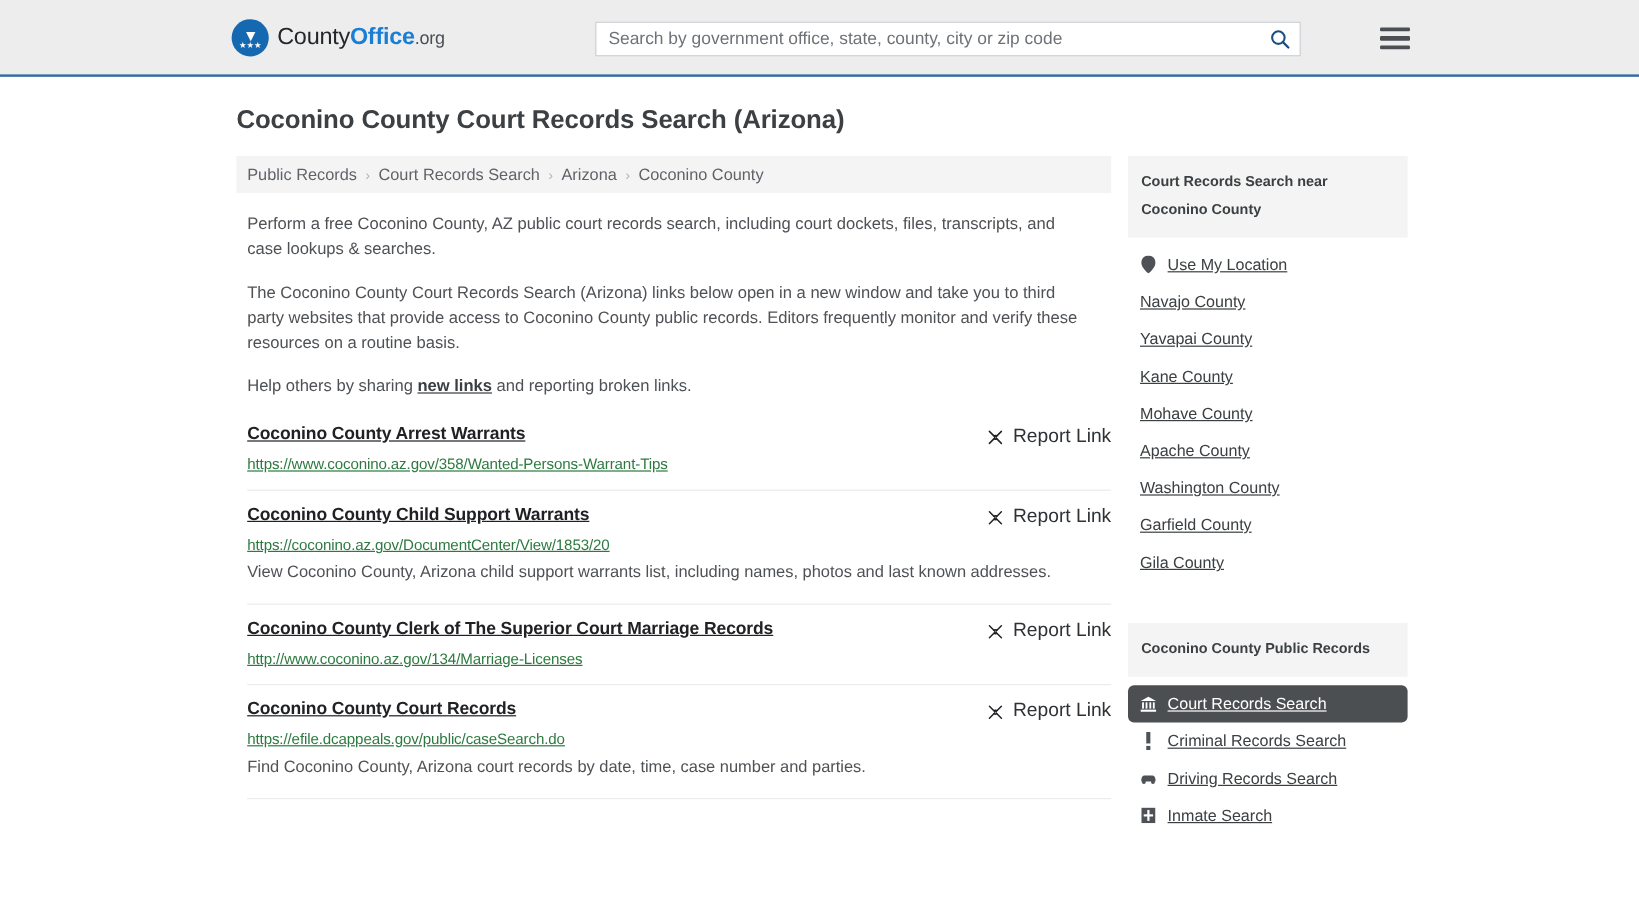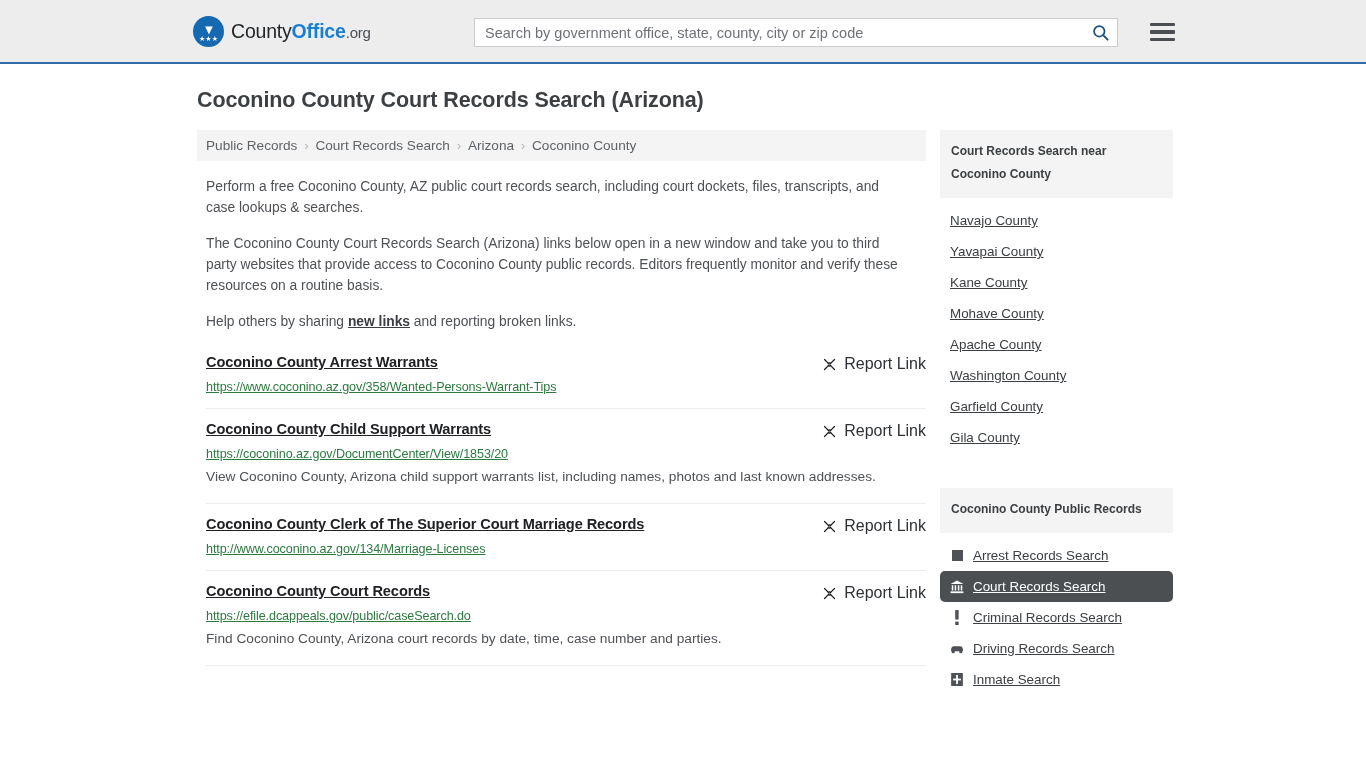--- a/index.html
+++ b/index.html
@@ -39,23 +39,23 @@
   }
   #brand-mark .eagle { color: #ffffff; font-size: 13px; margin-top: 2px; letter-spacing: -1px; }
   #brand-mark .stars { color: #ffffff; font-size: 7px; letter-spacing: 0px; margin-top: -1px; }
   #brand-text { font-size: 19.5px; color: #222222; letter-spacing: -0.2px; white-space: nowrap; }
   #brand-text .b-county { color: #23262b; }
   #brand-text .b-office { color: #1a7fd4; font-weight: bold; }
   #brand-text .b-org { color: #4a4f55; font-size: 15px; }
 
   #search-wrap {
     position: absolute;
-    left: 474px;
+    left: 496px;
     top: 18px;
-    width: 644px;
+    width: 588px;
     height: 29px;
     background: #ffffff;
     border: 1px solid #c9cdd2;
     display: flex;
     align-items: center;
   }
   #search-input {
     flex: 1;
     height: 100%;
     border: 0;
@@ -322,20 +322,30 @@
         </div>
     </div>
 
     <div id="side-col">
 
       <div class="side-box">
         <div class="side-head">Court Records Search near Coconino County</div>
         <ul class="side-list" id="near-list">
             <li>
               <a href="#" class="side-link">
+                <span class="ico">
+                  <svg width="12" height="15" viewBox="0 0 24 30">
+                    <path d="M12 0 C5.4 0 0 5.4 0 12 C0 20 12 30 12 30 C12 30 24 20 24 12 C24 5.4 18.6 0 12 0 Z" fill="currentColor"></path>
+                  </svg>
+                </span>
+                <span class="lbl">Use My Location</span>
+              </a>
+            </li>
+            <li>
+              <a href="#" class="side-link">
                 <span class="lbl">Navajo County</span>
               </a>
             </li>
             <li>
               <a href="#" class="side-link">
                 <span class="lbl">Yavapai County</span>
               </a>
             </li>
             <li>
               <a href="#" class="side-link">
@@ -366,28 +376,20 @@
               <a href="#" class="side-link">
                 <span class="lbl">Gila County</span>
               </a>
             </li>
           </ul>
       </div>
 
       <div class="side-box" id="records-box">
         <div class="side-head">Coconino County Public Records</div>
         <ul class="side-list" id="records-list">
-            <li>
-              <a href="#" class="side-link">
-                <span class="ico">
-                  <span class="sq" style="background:currentColor"></span>
-                </span>
-                <span class="lbl">Arrest Records Search</span>
-              </a>
-            </li>
             <li>
               <a href="#" class="side-link active">
                 <span class="ico">
                   <svg width="14" height="14" viewBox="0 0 24 24">
                     <path d="M12 1 L23 7 L1 7 Z" fill="currentColor"></path>
                     <rect x="3" y="9" width="2.6" height="9" fill="currentColor"></rect>
                     <rect x="8" y="9" width="2.6" height="9" fill="currentColor"></rect>
                     <rect x="13.4" y="9" width="2.6" height="9" fill="currentColor"></rect>
                     <rect x="18.4" y="9" width="2.6" height="9" fill="currentColor"></rect>
                     <rect x="1" y="19.5" width="22" height="3" fill="currentColor"></rect>

